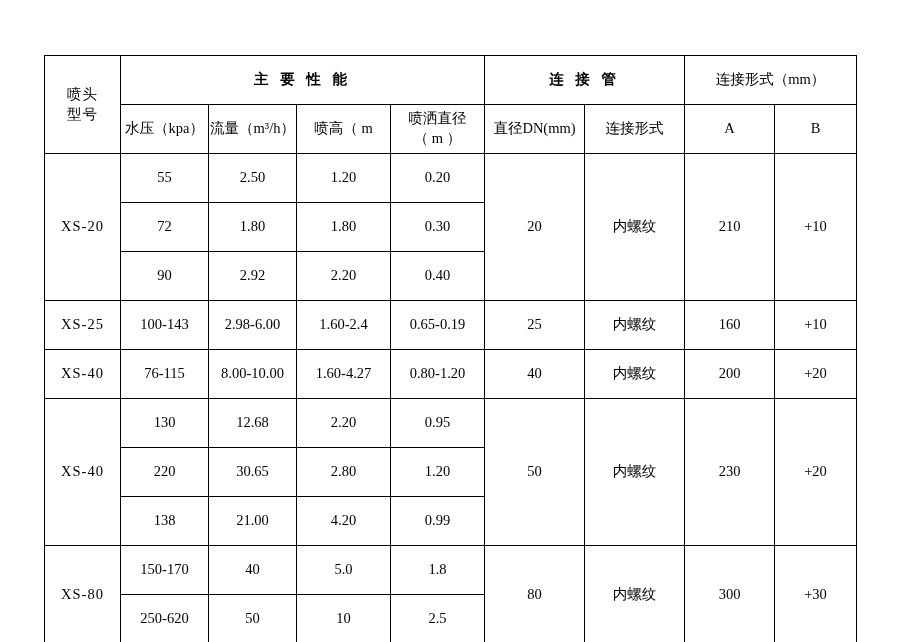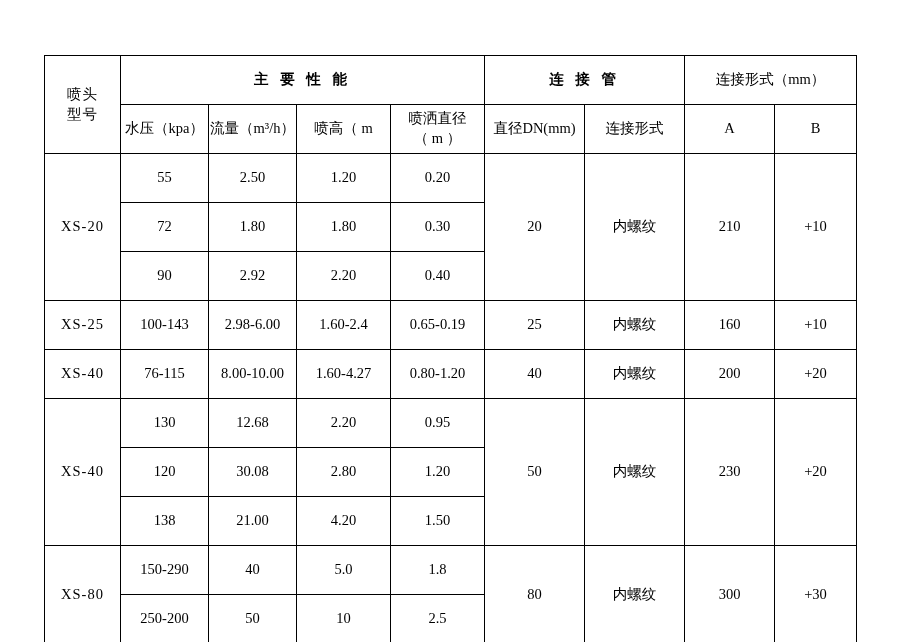--- a/index.html
+++ b/index.html
@@ -163,44 +163,44 @@
         <td class="row-h">130</td>
         <td class="row-h">12.68</td>
         <td class="row-h">2.20</td>
         <td class="row-h">0.95</td>
         <td rowspan="3">50</td>
         <td rowspan="3">内螺纹</td>
         <td rowspan="3">230</td>
         <td rowspan="3">+20</td>
       </tr>
       <tr>
-        <td class="row-h">120</td>
-        <td class="row-h">30.08</td>
+        <td class="row-h">220</td>
+        <td class="row-h">30.65</td>
         <td class="row-h">2.80</td>
         <td class="row-h">1.20</td>
       </tr>
       <tr>
         <td class="row-h">138</td>
         <td class="row-h">21.00</td>
         <td class="row-h">4.20</td>
-        <td class="row-h">1.50</td>
+        <td class="row-h">0.99</td>
       </tr>
 
       <tr>
         <td rowspan="2" class="model-cell">XS-80</td>
-        <td class="row-h nowrap">150-290</td>
+        <td class="row-h nowrap">150-170</td>
         <td class="row-h">40</td>
         <td class="row-h">5.0</td>
         <td class="row-h">1.8</td>
         <td rowspan="2">80</td>
         <td rowspan="2">内螺纹</td>
         <td rowspan="2">300</td>
         <td rowspan="2">+30</td>
       </tr>
       <tr>
-        <td class="row-h nowrap">250-200</td>
+        <td class="row-h nowrap">250-620</td>
         <td class="row-h">50</td>
         <td class="row-h">10</td>
         <td class="row-h">2.5</td>
       </tr>
     </tbody>
   </table>
 </div>
 
 </body></html>

